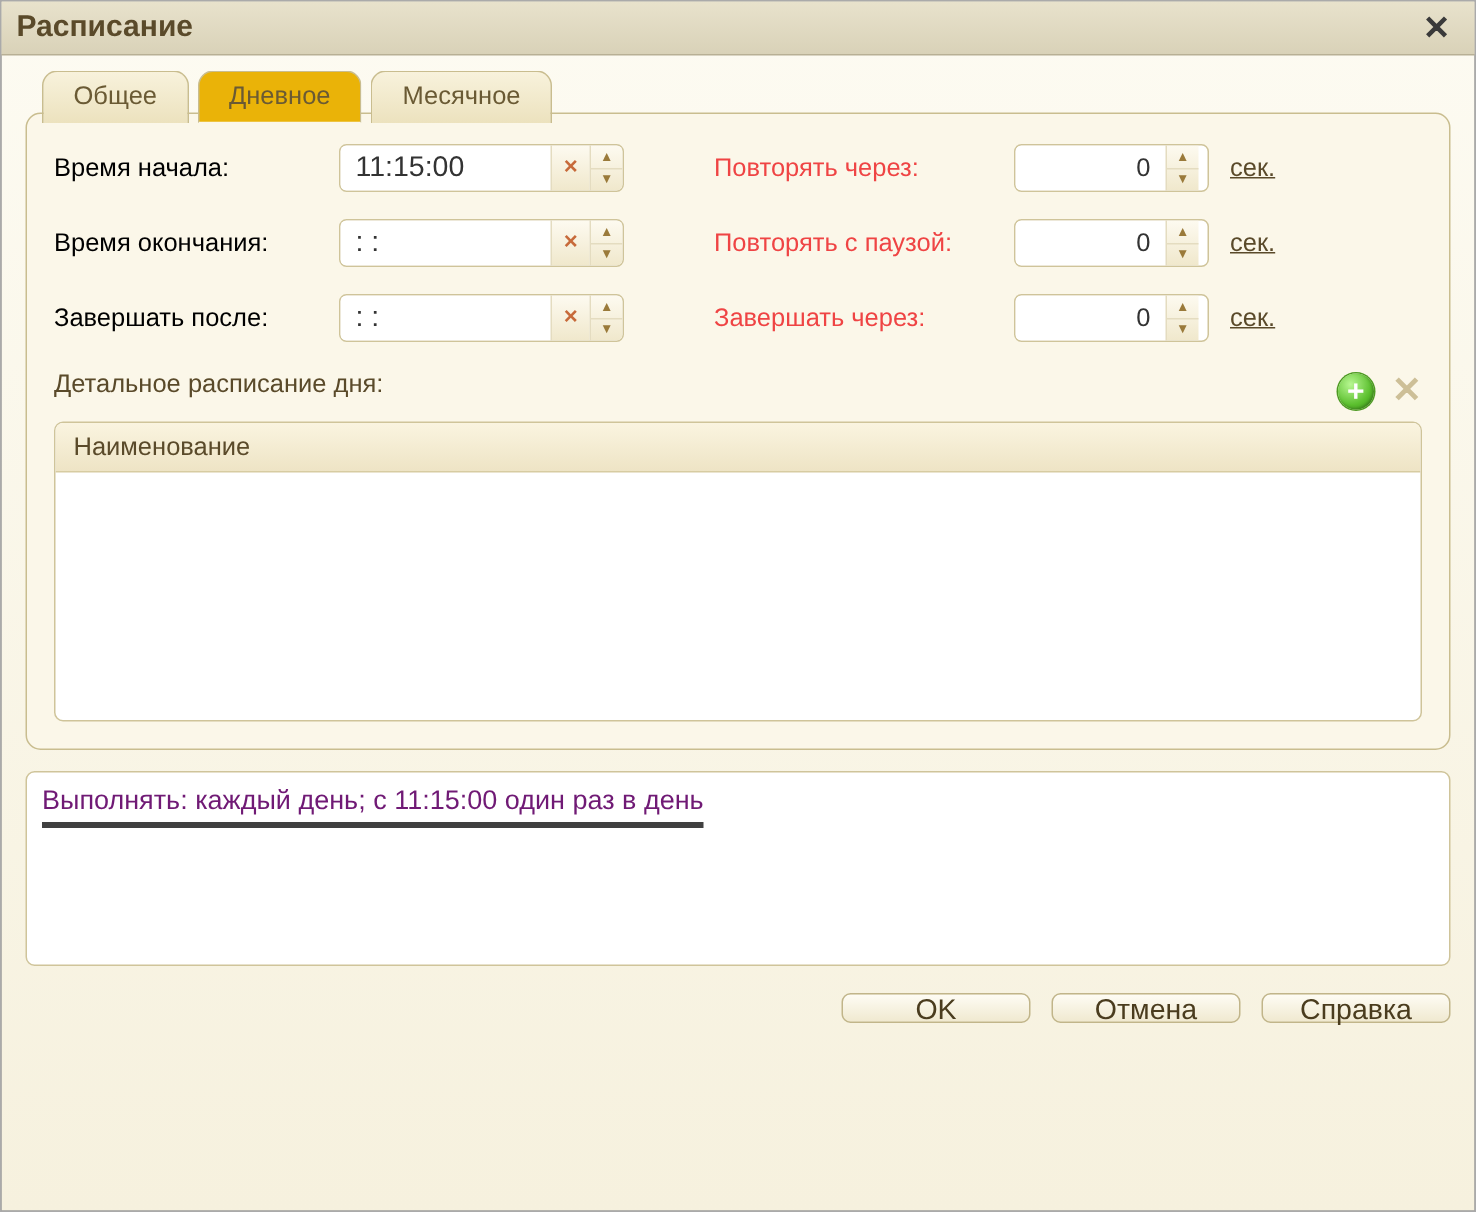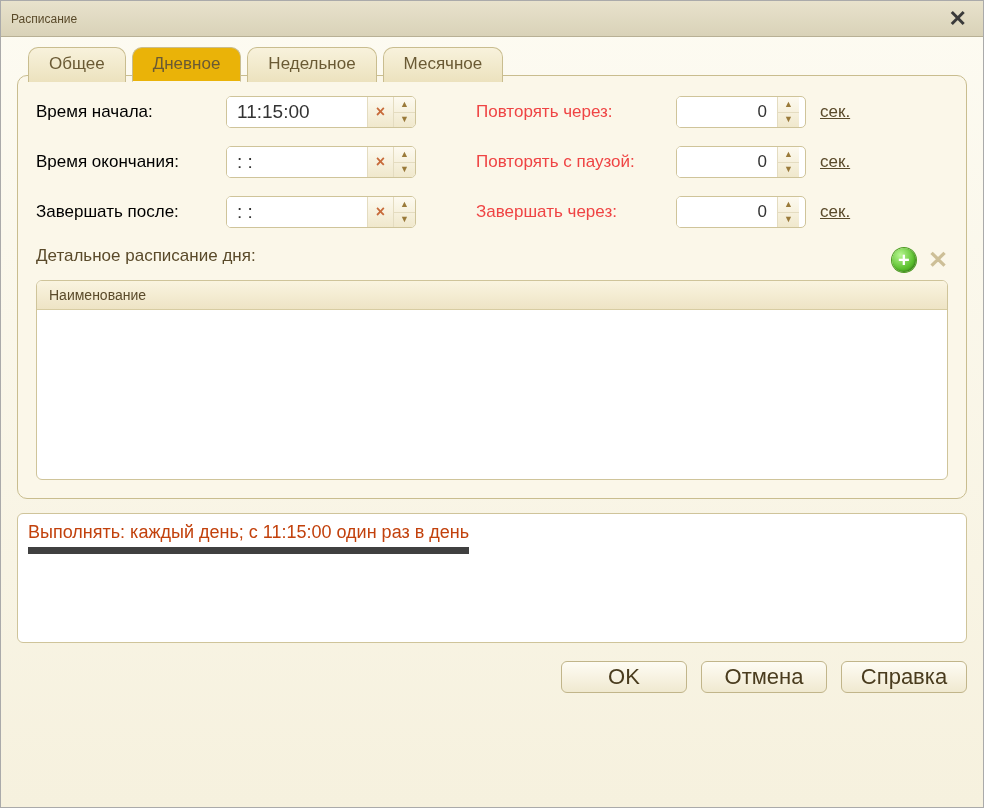--- a/index.html
+++ b/index.html
@@ -21,22 +21,22 @@
   .titlebar {
     height: 36px;
     background: linear-gradient(#e8e2cc, #d9d2b8);
     border-bottom: 1px solid #b8b095;
     display: flex;
     align-items: center;
     padding: 0 10px;
     justify-content: space-between;
   }
   .titlebar-text {
-    font-size: 12px;
-    font-weight: normal;
+    font-size: 20px;
+    font-weight: bold;
     color: #5a4a2a;
   }
   .close-x {
     font-size: 22px;
     font-weight: bold;
     color: #3a3a3a;
     cursor: pointer;
     padding: 0 6px;
   }
   .content {
@@ -215,71 +215,70 @@
     border-radius: 6px;
     background: #fff;
     height: 200px;
     overflow: hidden;
   }
   .table-header {
     background: linear-gradient(#faf4e0, #eee4c5);
     border-bottom: 1px solid #d7cca2;
     padding: 6px 12px;
     color: #5a4a2a;
-    font-size: 14px;
+    font-size: 17px;
   }
   .summary-box {
     border: 1px solid #cfc49a;
     border-radius: 6px;
     background: #fff;
     margin-top: 14px;
     height: 130px;
     padding: 8px 10px;
   }
   .summary-text {
-    color: #c2410c;
+    color: #701a75;
     font-size: 18px;
-    border-bottom: 7px solid #404040;
+    border-bottom: 4px solid #404040;
     display: inline-block;
     padding-bottom: 4px;
   }
   .button-row {
     display: flex;
     justify-content: flex-end;
     gap: 14px;
     margin-top: 18px;
   }
   .btn {
     min-width: 126px;
-    height: 32px;
+    height: 20px;
     border: 1px solid #c1b58a;
     border-radius: 6px;
     background: linear-gradient(#fefcf4, #f0e9d0);
     color: #4a3c1e;
-    font-size: 22px;
+    font-size: 19px;
     cursor: pointer;
     padding: 0 2px;
   }
 </style>
 </head>
 <body>
 
 <div class="window">
   <div class="titlebar">
     <span class="titlebar-text">Расписание</span>
     <span class="close-x">✕</span>
   </div>
 
   <div class="content">
 
     <div class="tab-group">
       <div class="tabs">
         <div class="tab">Общее</div>
         <div class="tab active">Дневное</div>
-        <div class="tab">Недельное</div>
         <div class="tab">Месячное</div>
       </div>
 
       <div class="tab-body">
 
         <div class="form-row">
           <div class="col-left">
             <span class="lbl">Время начала:</span>
             <div class="time-input-wrap">
               <input class="time-input" value="11:15:00" style="">

